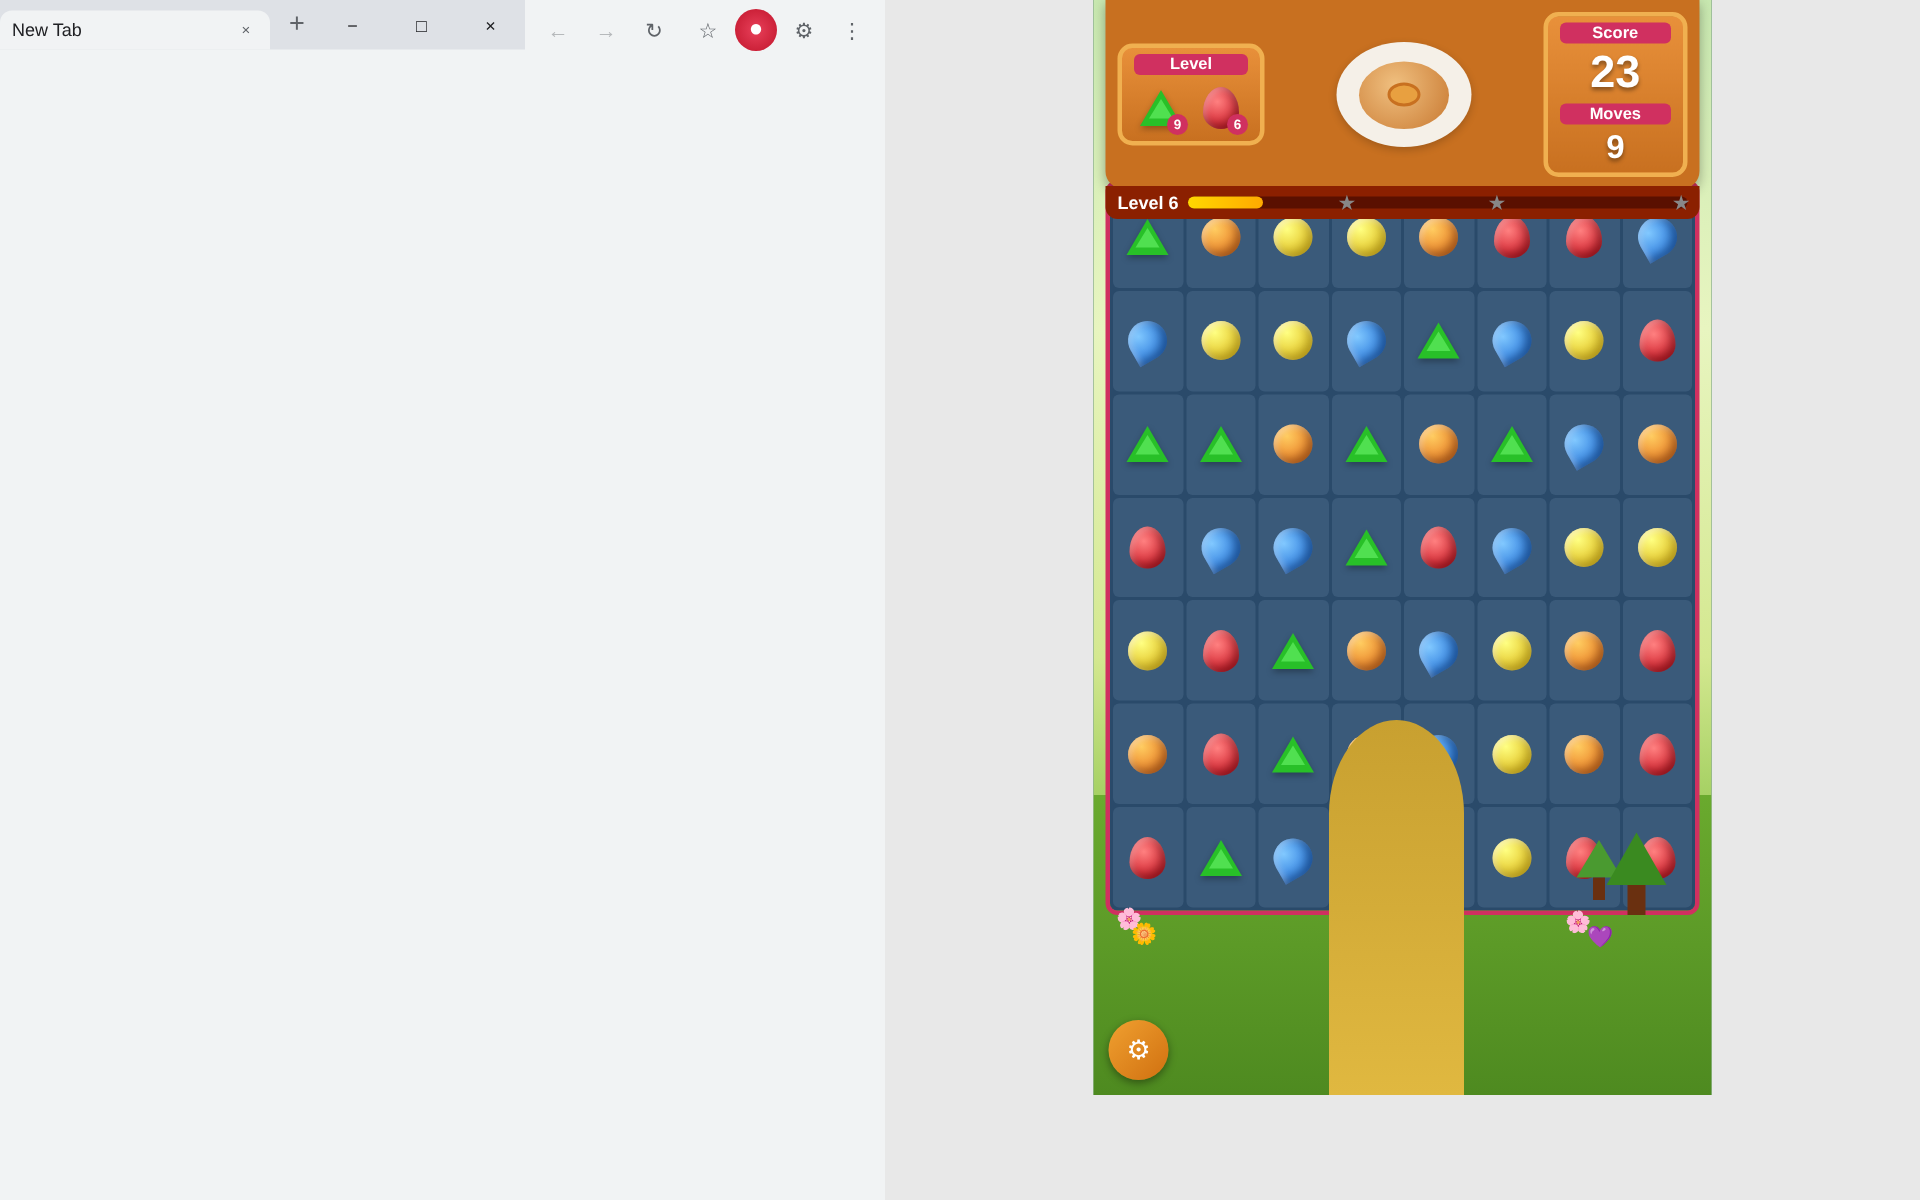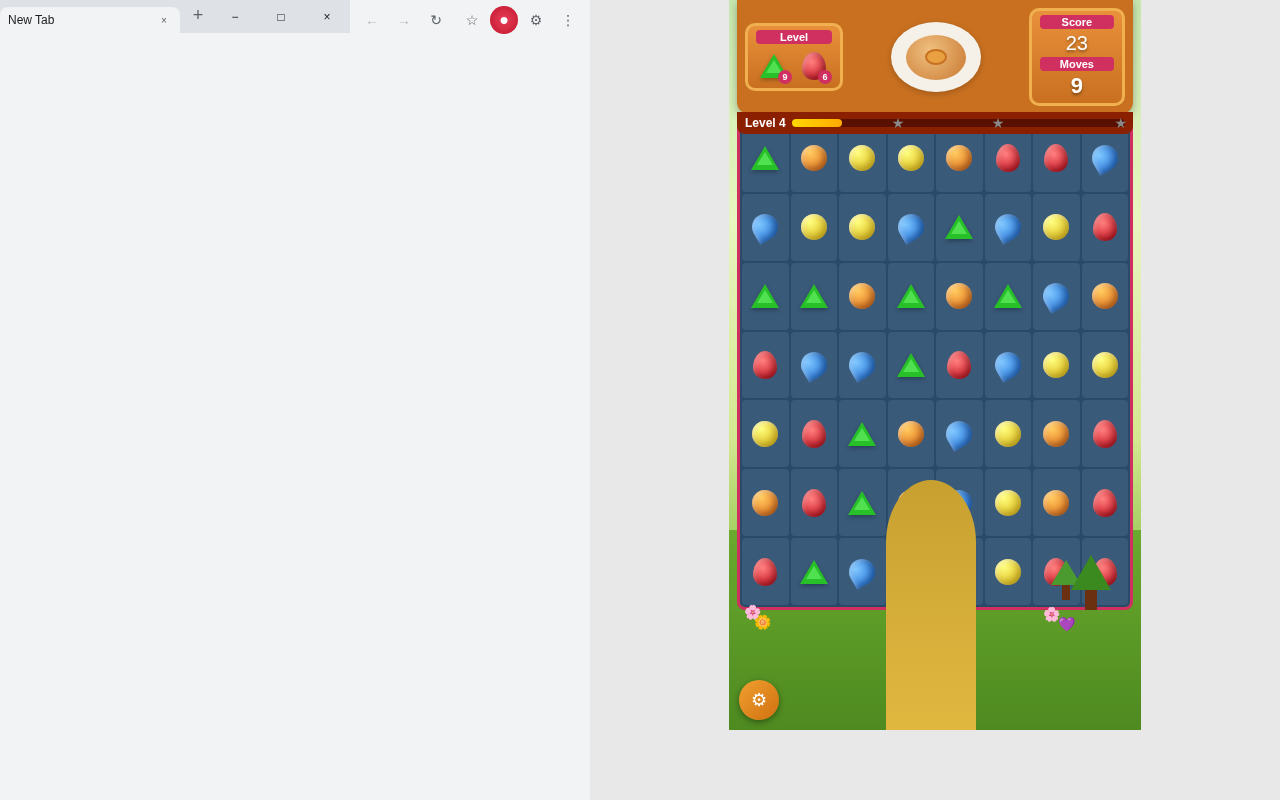--- a/index.html
+++ b/index.html
@@ -397,22 +397,22 @@
       border-radius: 4px;
       color: white;
       font-size: 11px;
       font-weight: bold;
       padding: 1px 4px;
       margin-bottom: 2px;
     }
 
     .score-value {
       color: white;
-      font-size: 20px;
-      font-weight: normal;
+      font-size: 30px;
+      font-weight: bold;
       text-shadow: 0 2px 3px rgba(0,0,0,0.4);
       line-height: 1.2;
     }
 
     .moves-label {
       background: #d03060;
       border-radius: 4px;
       color: white;
       font-size: 11px;
       font-weight: bold;
@@ -686,21 +686,21 @@
             <div class="score-panel">
               <div class="score-label">Score</div>
               <div class="score-value">23</div>
               <div class="moves-label">Moves</div>
               <div class="moves-value">9</div>
             </div>
 
           </div>
 
           <div class="level-bar">
-            <span class="level-text">Level 4</span>
+            <span class="level-text">Level 6</span>
             <div class="progress-bar">
               <div class="progress-fill"></div>
               <span class="star s1">★</span>
               <span class="star s2">★</span>
               <span class="star s3">★</span>
             </div>
           </div>
         </div>
 
         <div class="game-grid-wrapper">

